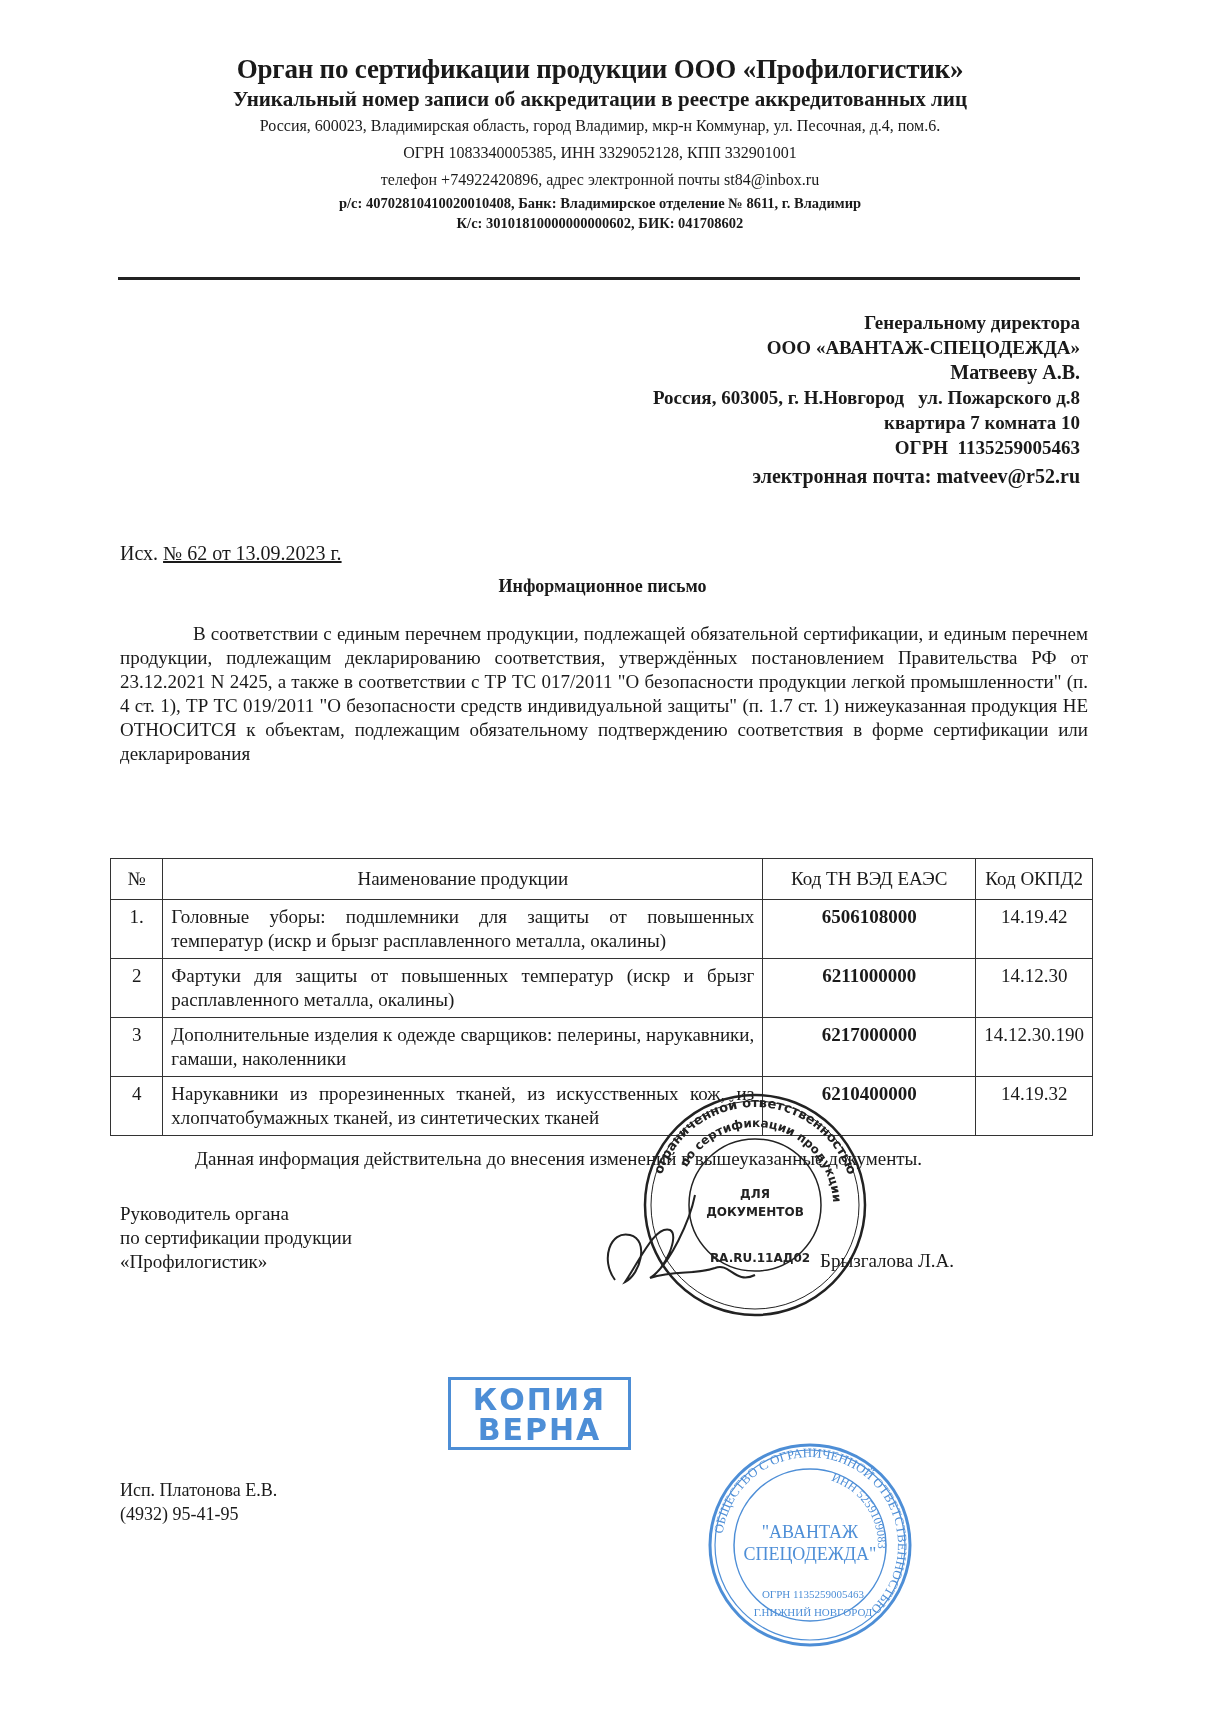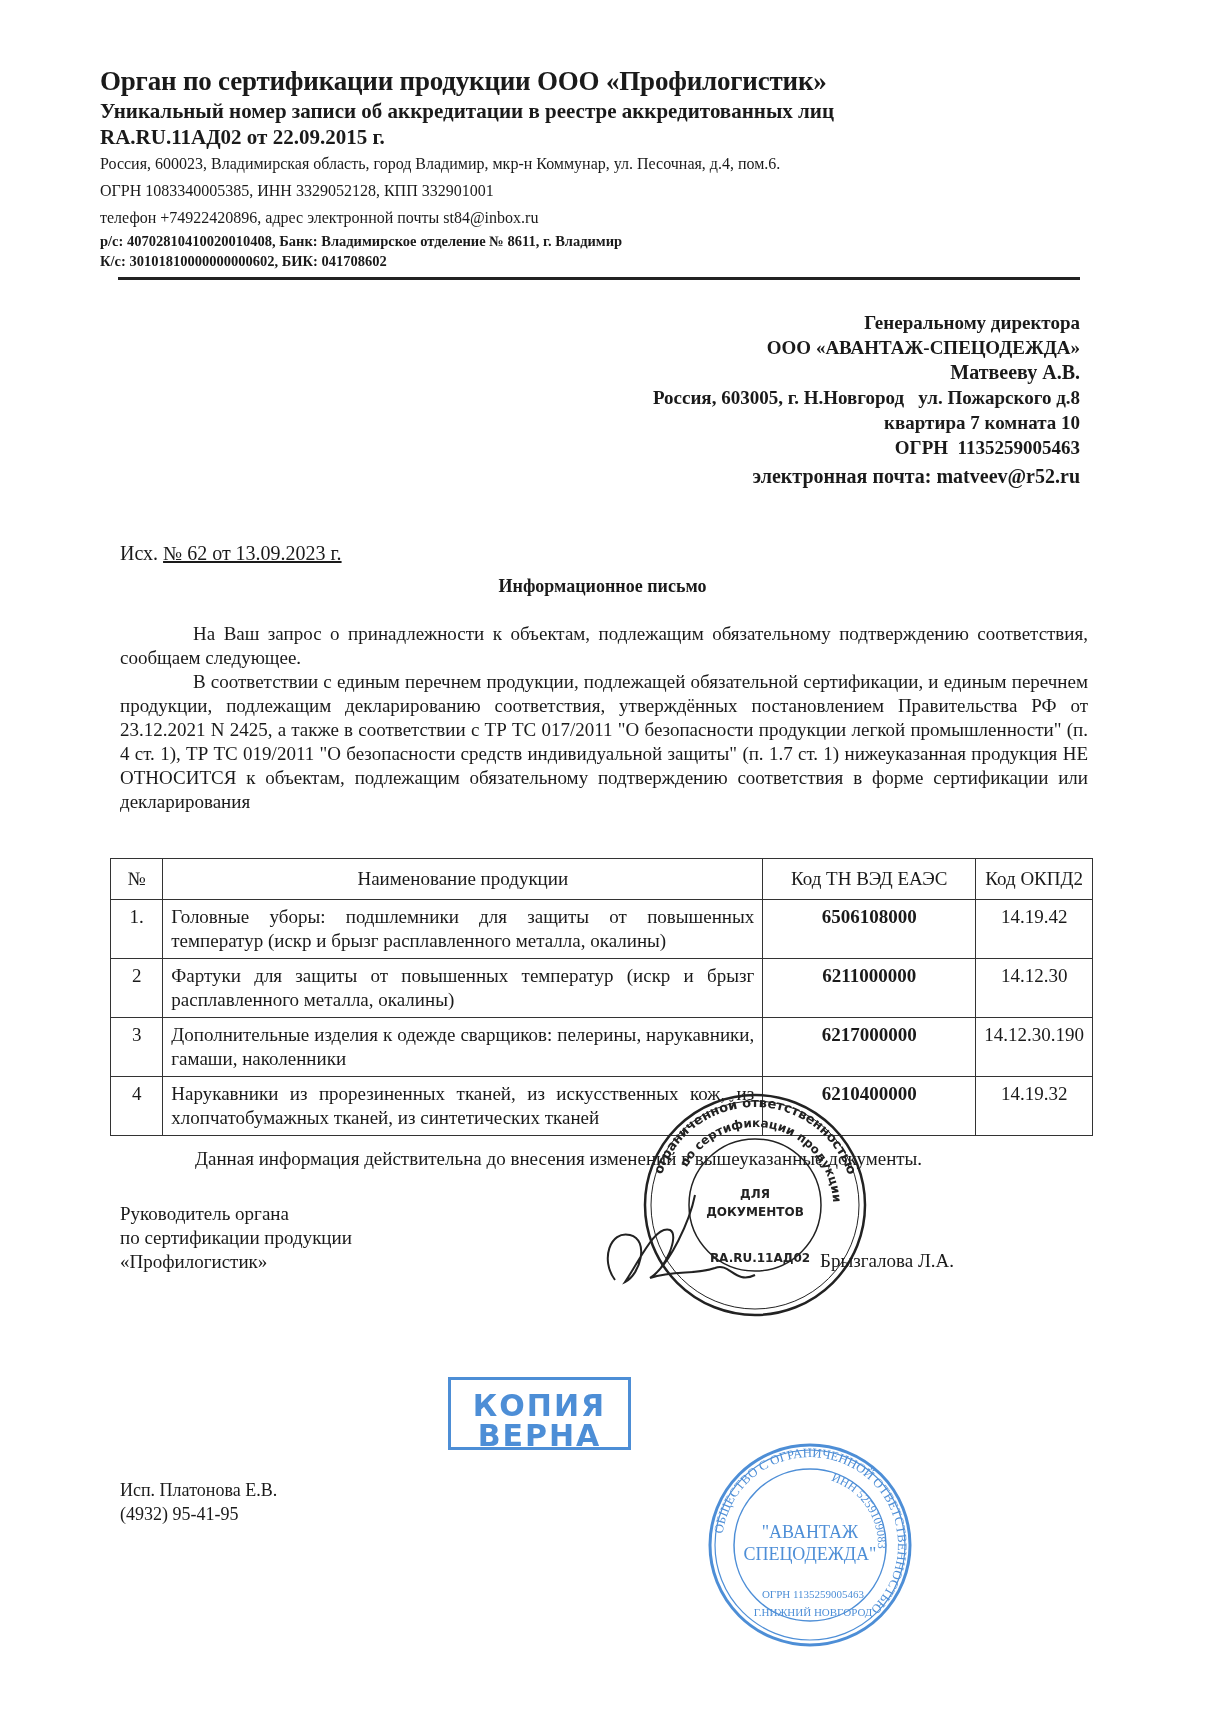--- a/index.html
+++ b/index.html
@@ -1,18 +1,18 @@
 <!DOCTYPE html>
 <html><head>
 <meta charset="utf-8">
 <style>
   html, body { margin: 0; padding: 0; background: #ffffff; }
   body { width: 1205px; height: 1718px; position: relative; overflow: hidden;
          font-family: "Liberation Serif", "DejaVu Serif", serif; color: #1a1a1a; }
-  .header { position: absolute; left: 100px; width: 1000px; top: 64px; }
+  .header { position: absolute; left: 100px; width: 1000px; top: 52px; text-align: center; }
   .h1 { font-size: 27px; font-weight: bold; line-height: 34px; letter-spacing: -0.2px; }
   .h2 { font-size: 21px; font-weight: bold; line-height: 26px; }
   .h3 { font-size: 21px; font-weight: bold; line-height: 26px; }
   .hline { font-size: 16px; line-height: 27px; }
   .hsmall { font-size: 14.5px; line-height: 20px; font-weight: bold; }
   .rule { position: absolute; left: 118px; width: 962px; top: 277px; height: 3px; background: #222; }
   .addressee { position: absolute; right: 125px; top: 310px; text-align: right;
                font-weight: bold; font-size: 19px; line-height: 25px; }
   .addressee .email { font-size: 20px; margin-top: 4px; }
   .outno { position: absolute; left: 120px; top: 542px; font-size: 20px; }
@@ -31,32 +31,31 @@
   table.products td.name { text-align: justify; width: 600px; }
   table.products td.code { text-align: center; width: 200px; font-weight: bold; }
   table.products td.okpd { text-align: center; }
   .validity { position: absolute; left: 195px; top: 1148px; font-size: 19px; }
   .signer { position: absolute; left: 120px; top: 1202px; font-size: 19px; line-height: 24px; }
   .signer-name { position: absolute; left: 820px; top: 1250px; font-size: 19px; }
   .executor { position: absolute; left: 120px; top: 1478px; font-size: 18px; line-height: 24px; }
   .stamp-copy { position: absolute; left: 448px; top: 1377px; width: 183px; height: 73px;
                 border: 3px solid #2f7bd0; color: #2f7bd0; text-align: center;
                 font-family: "DejaVu Sans", sans-serif; font-weight: bold; font-size: 30px;
-                line-height: 30px; padding-top: 11px; box-sizing: border-box; opacity: 0.85;
+                line-height: 30px; padding-top: 5px; box-sizing: border-box; opacity: 0.85;
                 letter-spacing: 2px; }
   .stamp-svg { position: absolute; }
   .signature { position: absolute; left: 595px; top: 1190px; }
 </style>
 </head>
 <body>
 
 <div class="header">
   <div class="h1">Орган по сертификации продукции ООО «Профилогистик»</div>
   <div class="h2">Уникальный номер записи об аккредитации в реестре аккредитованных лиц</div>
-  <div class="h3">RA.RU.11АД02 от 22.09.2015 г.</div>
   <div class="hline">Россия, 600023, Владимирская область, город Владимир, мкр-н Коммунар, ул. Песочная, д.4, пом.6.</div>
   <div class="hline">ОГРН 1083340005385, ИНН 3329052128, КПП 332901001</div>
   <div class="hline">телефон +74922420896, адрес электронной почты st84@inbox.ru</div>
   <div class="hsmall">р/с: 40702810410020010408,  Банк: Владимирское отделение № 8611, г. Владимир</div>
   <div class="hsmall">К/с: 30101810000000000602, БИК: 041708602</div>
 </div>
 <div class="rule"></div>
 
 <div class="addressee">
   <div>Генеральному директора</div>
@@ -69,21 +68,20 @@
 </div>
 
 <div class="outno">
   <span>Исх.</span>
   <u>№ 62 от 13.09.2023 г.</u>
 </div>
 
 <div class="title">Информационное письмо</div>
 
 <div class="body-text">
-  <p>На Ваш запрос о принадлежности  к объектам, подлежащим обязательному подтверждению соответствия, сообщаем следующее.</p>
   <p>В соответствии с единым перечнем продукции, подлежащей обязательной сертификации, и единым перечнем продукции, подлежащим декларированию соответствия, утверждённых постановлением Правительства РФ от 23.12.2021 N 2425, а также в соответствии с ТР ТС 017/2011 "О безопасности продукции легкой промышленности" (п. 4 ст. 1), ТР ТС 019/2011 "О безопасности средств индивидуальной защиты" (п. 1.7 ст. 1) нижеуказанная продукция НЕ ОТНОСИТСЯ к объектам, подлежащим обязательному подтверждению  соответствия в форме сертификации или декларирования</p>
 </div>
 
 <table class="products">
   <thead>
     <tr>
       <th>№</th>
       <th>Наименование продукции</th>
       <th>Код ТН ВЭД ЕАЭС</th>
       <th>Код ОКПД2</th>

